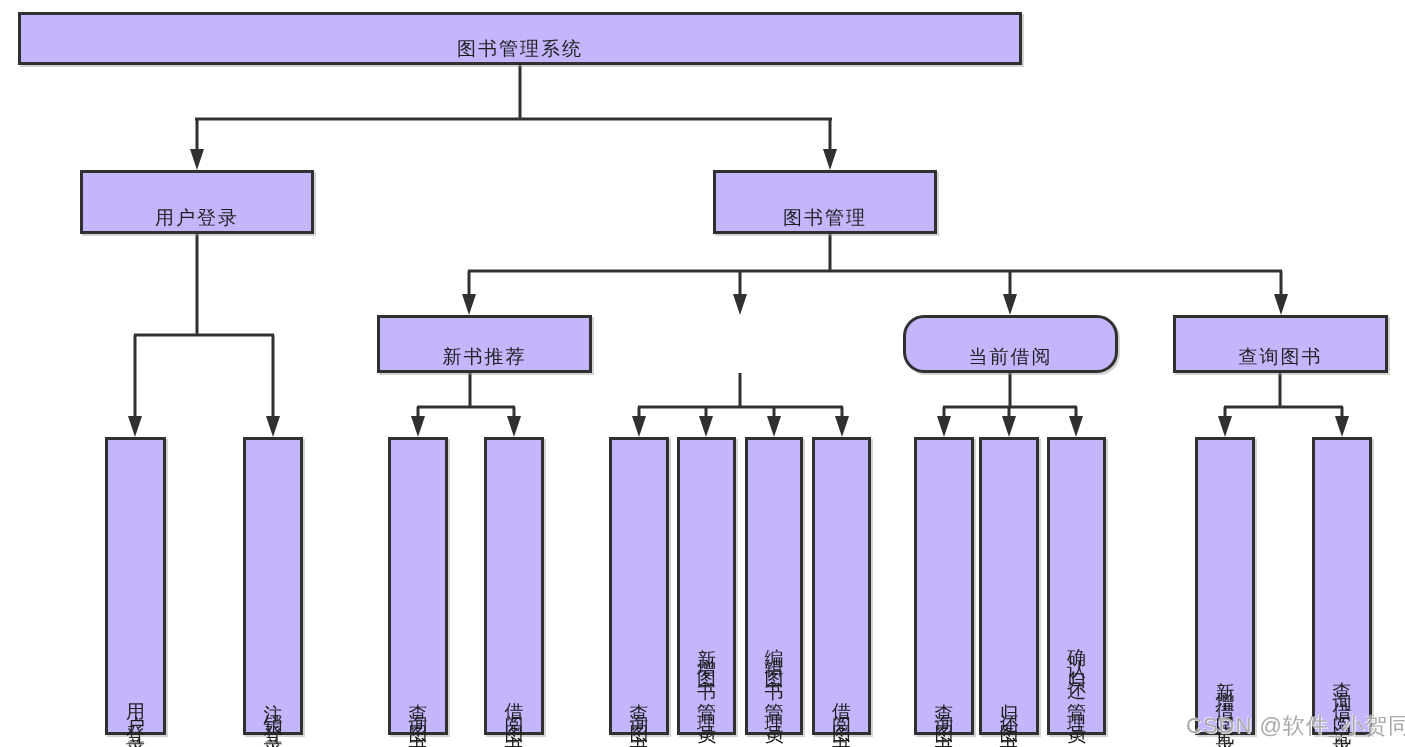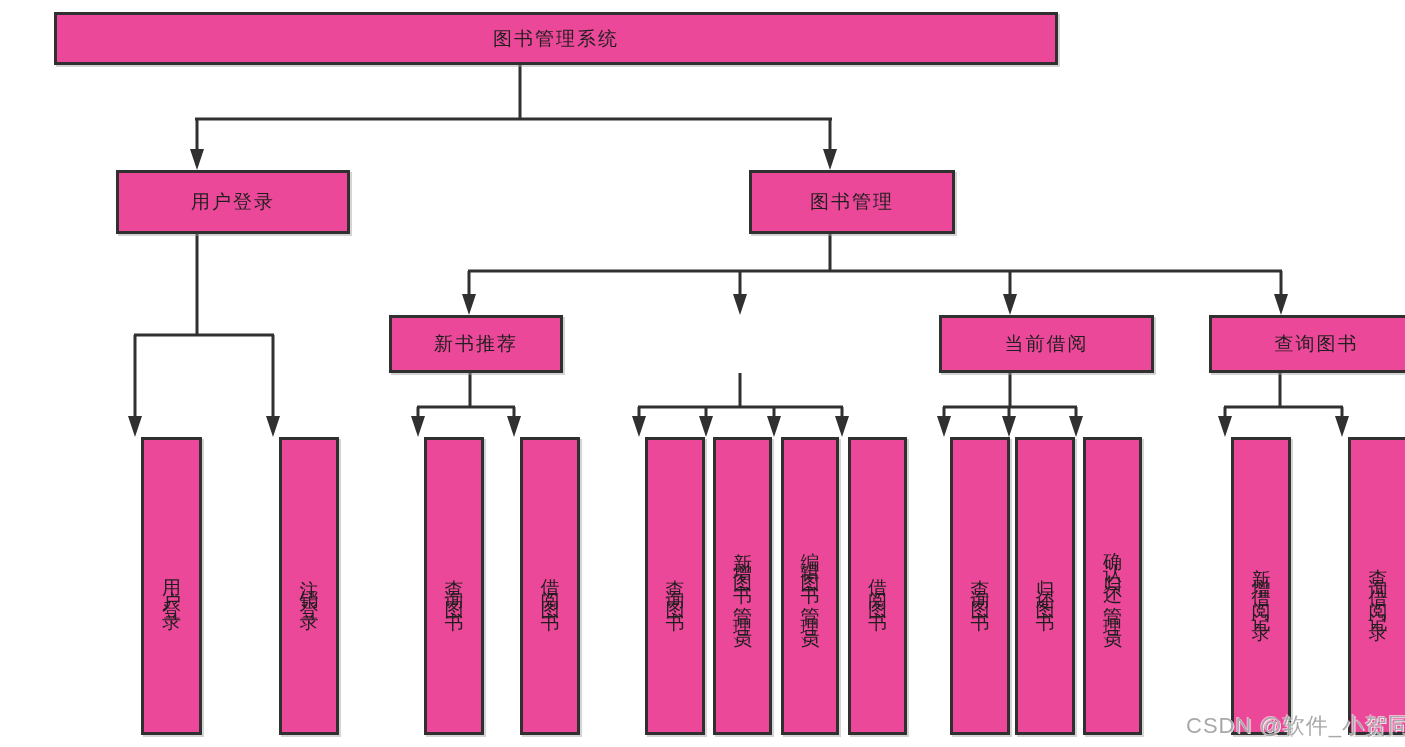--- a/index.html
+++ b/index.html
@@ -20,27 +20,26 @@
     left: 0;
     top: 0;
     width: 1405px;
     height: 747px;
     pointer-events: none;
   }
   .box {
     position: absolute;
     box-sizing: border-box;
     border: 3px solid #303030;
-    background: #ec4899;
+    background: #c4b5fd;
     display: flex;
-    align-items: center;
+    align-items: flex-end;
     justify-content: center;
     color: #1f1f1f;
     box-shadow: 2px 2px 0 rgba(160,160,160,0.45);
-    margin-left: 36px;
   }
   .hbox span {
     font-size: 19px;
     letter-spacing: 2px;
     white-space: nowrap;
   }
   .vbox span {
     writing-mode: vertical-rl;
     text-orientation: mixed;
     font-size: 19px;
@@ -108,28 +107,28 @@
     </g>
   </svg>
 
   <div class="box hbox" style="left:18px; top:12px; width:1004px; height:53px;">
     <span>图书管理系统</span>
   </div>
 
   <div class="box hbox" style="left:80px; top:170px; width:234px; height:64px;">
     <span>用户登录</span>
   </div>
-  <div class="box hbox" style="left:713px; top:170px; width:206px; height:64px;">
+  <div class="box hbox" style="left:713px; top:170px; width:224px; height:64px;">
     <span>图书管理</span>
   </div>
 
-  <div class="box hbox" style="left:353px; top:315px; width:174px; height:58px;">
+  <div class="box hbox" style="left:377px; top:315px; width:215px; height:58px;">
     <span>新书推荐</span>
   </div>
-  <div class="box hbox" style="left:903px; top:315px; width:215px; height:58px;">
+  <div class="box hbox" style="left:903px; top:315px; width:215px; height:58px;border-radius:21px;">
     <span>当前借阅</span>
   </div>
   <div class="box hbox" style="left:1173px; top:315px; width:215px; height:58px;">
     <span>查询图书</span>
   </div>
 
   <div class="box vbox" style="left:105px; top:437px; width:61px; height:298px;">
     <span>用户登录</span>
   </div>
   <div class="box vbox" style="left:243px; top:437px; width:60px; height:298px;">

